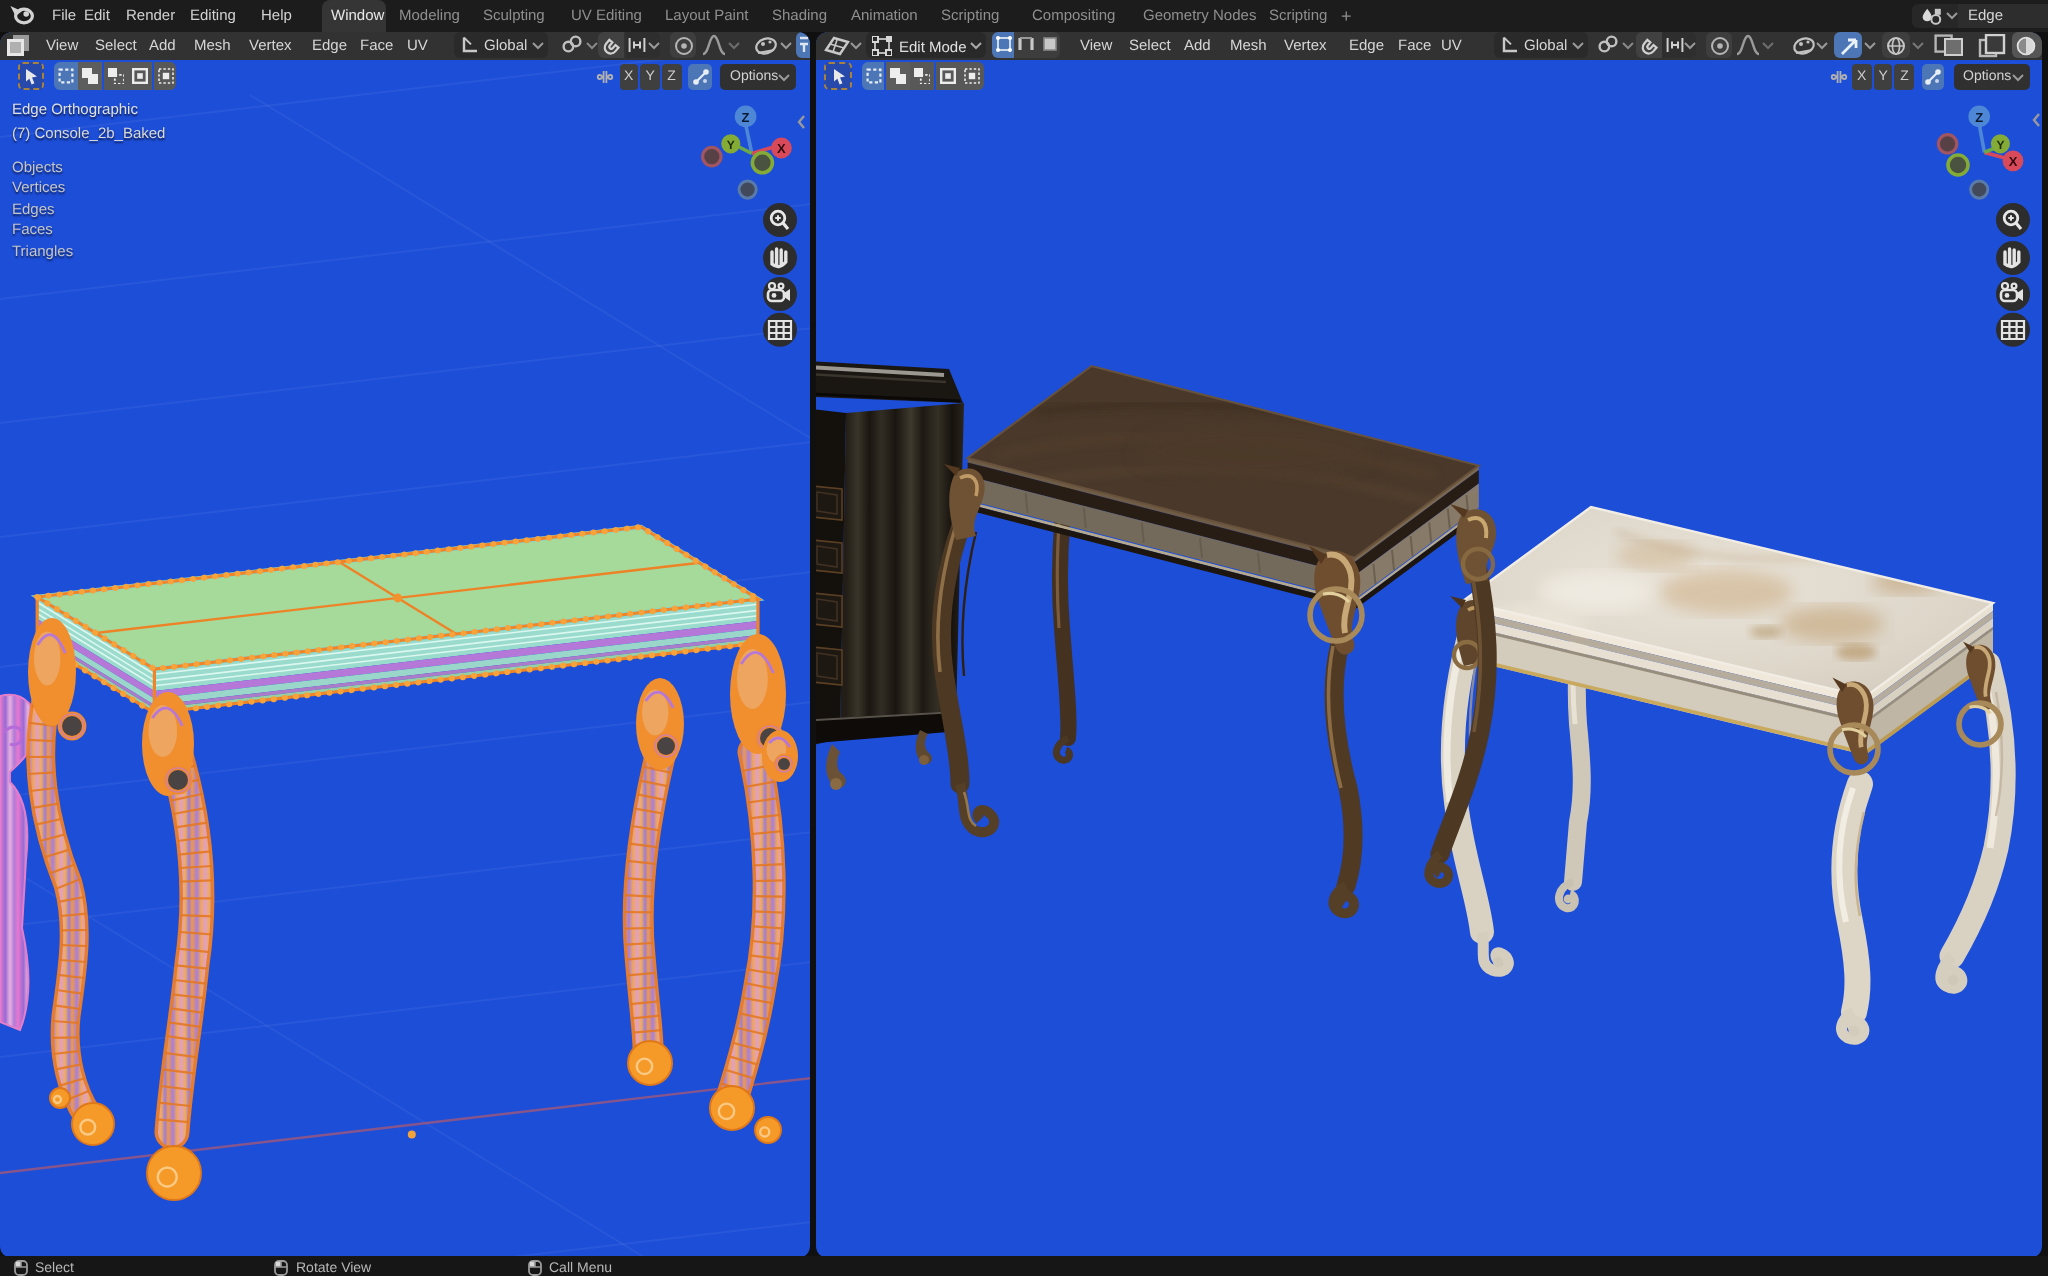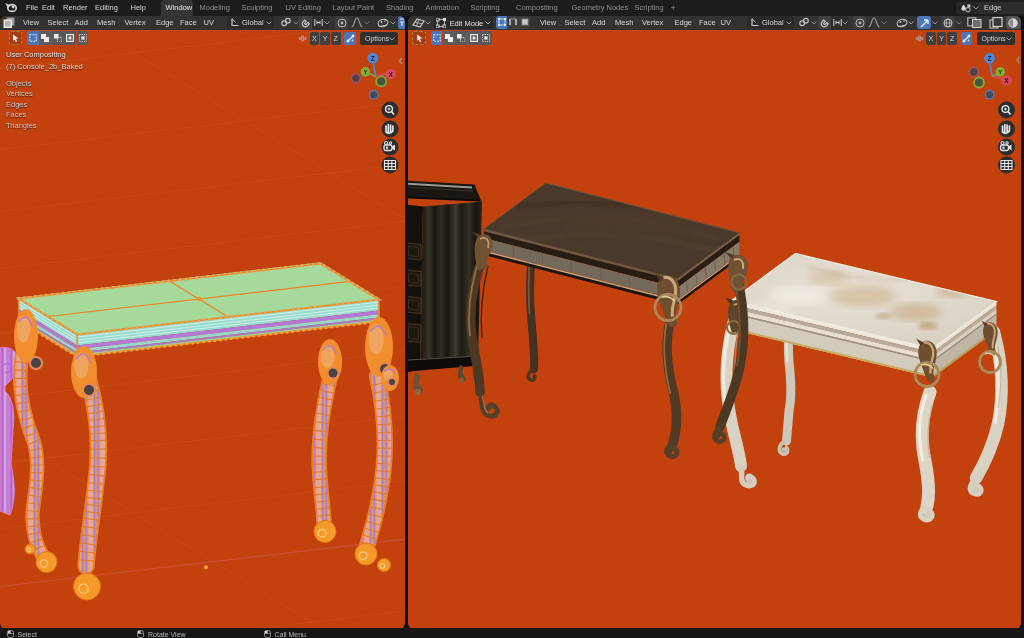--- a/index.html
+++ b/index.html
@@ -1,21 +1,21 @@
 <!DOCTYPE html>
 <html><head><meta charset="utf-8">
 <style>
 *{margin:0;padding:0;box-sizing:border-box}
 html,body{width:1024px;height:638px;overflow:hidden;background:#101010;font-family:"Liberation Sans",sans-serif;-webkit-font-smoothing:antialiased}
 .abs{position:absolute}
 #page{position:relative;width:1024px;height:638px}
 .menu{position:absolute;top:0;height:15px;line-height:16px;font-size:7.5px;color:#d2d2d2}
 .tab{position:absolute;top:0;height:15px;line-height:16px;font-size:7.5px;color:#8f8f8f}
 .m2{position:absolute;top:0.5px;height:14px;line-height:14px;font-size:7.5px;color:#d6d6d6;z-index:2}
-.vp{position:absolute;background:#c2410c;border-radius:6px;overflow:hidden}
+.vp{position:absolute;background:#1d4ed8;border-radius:6px;overflow:hidden}
 .vp>*{z-index:2}
 .hdr{position:absolute;left:0;top:0;width:100%;height:14.5px;background:#323232}
 svg{display:block}
 </style></head>
 <body>
 <div id="page">
 
 <div class="abs" style="left:0;top:0;width:1024px;height:15.5px;background:#1c1c1c">
  <svg class="abs" style="left:5px;top:2px" width="12" height="11" viewBox="0 0 12 11">
   <ellipse cx="7" cy="6" rx="4.2" ry="3.4" fill="none" stroke="#d2d2d2" stroke-width="1.6"></ellipse>
@@ -399,21 +399,21 @@
           <path d="M392,130.5 L395,128.5 L395,134.5 L392,132.5" fill="#e4e4e4"></path>
           <circle cx="386" cy="127" r="1.5" fill="none" stroke="#e4e4e4" stroke-width="1.1"></circle>
           <circle cx="390.5" cy="127" r="1.2" fill="none" stroke="#e4e4e4" stroke-width="1.1"></circle>
         </g>
 <g>
           <circle cx="390" cy="148.9" r="8.5" fill="#2d2d2d"></circle>
           <path d="M384.5,144.5 h11 v9 h-11 Z M384.5,147.5 h11 M384.5,150.5 h11 M388.2,144.5 v9 M391.8,144.5 v9" stroke="#e4e4e4" stroke-width="1.1" fill="none"></path>
         </g>
 <path d="M402,42 L399.5,45 L402,48" stroke="#9a9a9a" stroke-width="1.2" fill="none"></path>
 </svg>
-<div class="abs" style="left:6px;top:34.5px;font-size:7.5px;color:#e2e2e2;text-shadow:0 1px 1px rgba(0,0,0,0.7)">User Compositing</div>
+<div class="abs" style="left:6px;top:34.5px;font-size:7.5px;color:#e2e2e2;text-shadow:0 1px 1px rgba(0,0,0,0.7)">Edge Orthographic</div>
 <div class="abs" style="left:6px;top:46.5px;font-size:7.5px;color:#dadada;text-shadow:0 1px 1px rgba(0,0,0,0.7)">(7) Console_2b_Baked</div>
 <div class="abs" style="left:6px;top:63.5px;font-size:7.5px;line-height:10.4px;color:#c6c6c6;text-shadow:0 1px 1px rgba(0,0,0,0.6)">Objects<br>Vertices<br>Edges<br>Faces<br>Triangles</div>
 </div>
 
 <div class="vp" style="left:407.5px;top:15.5px;width:613.5px;height:613.5px">
  <div class="hdr"></div>
  <svg class="abs" style="left:4px;top:1px" width="13" height="12" viewBox="0 0 13 12">
   <path d="M1,8 L5,2 L12,4 L8,10 Z" fill="none" stroke="#c9c9c9" stroke-width="1.2"></path>
   <path d="M3,5 L10,7 M6.5,3 L4.5,9" stroke="#c9c9c9" stroke-width="0.8"></path>
  </svg>

